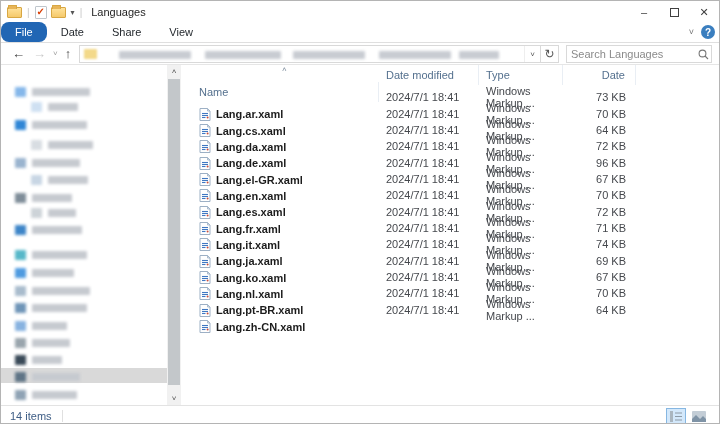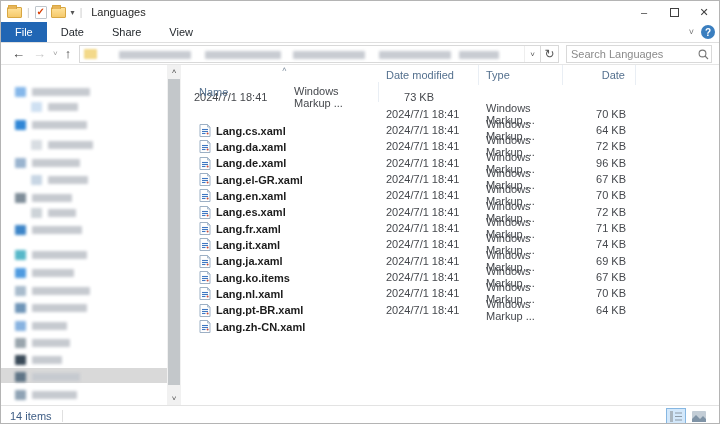--- a/index.html
+++ b/index.html
@@ -15,21 +15,21 @@
   .check-doc{width:12px;height:13px;background:#fff;border:1px solid #bfc6cc;border-radius:1px;position:relative;}
   .check-doc:after{content:"✓";position:absolute;left:1px;top:-1px;color:#d83b01;font-size:10px;font-weight:bold;}
   .qat-caret{font-size:8px;color:#555;margin-left:1px;}
   .tb-title{margin-left:4px;color:#1f1f1f;}
   .win-controls{position:absolute;right:0;top:0;height:22px;display:flex;}
   .win-btn{width:30px;height:22px;display:flex;align-items:center;justify-content:center;color:#404040;font-size:11px;cursor:default;}
   .win-btn .maxbox{width:9px;height:9px;border:1px solid #404040;}
 
   
   .tabsrow{position:absolute;left:0;top:22px;width:100%;height:20px;background:#fff;border-bottom:1px solid #dfdfdf;display:flex;align-items:flex-end;}
-  .tab{padding:3px 14px 3px 14px;height:20px;display:flex;align-items:center;color:#24292e;}
+  .tab{padding:3px 14px 3px 14px;height:20px;display:flex;align-items:center;color:#24292e;border-radius:8px;}
   .tab.active{background:#2166b4;color:#fff;}
   .tabs-right{position:absolute;right:4px;top:24px;display:flex;align-items:center;gap:7px;}
   .ribbon-chev{color:#707070;font-size:9px;}
   .help-dot{width:14px;height:14px;border-radius:50%;background:#3a7ebf;color:#fff;font-size:10px;display:flex;align-items:center;justify-content:center;font-weight:bold;}
 
   
   .toolbar{position:absolute;left:0;top:42px;width:100%;height:22px;background:#fff;border-bottom:1px solid #e6e6e6;display:flex;align-items:center;}
   .nav{display:flex;align-items:center;gap:2px;padding-left:8px;}
   .nav .arr{font-size:13px;line-height:1;padding:0 3px;}
   .arr.enabled{color:#3b3b3b;}
@@ -239,20 +239,35 @@
           <div class="hcell col-type">
             <span>Type</span>
           </div>
           <div class="hcell col-size">
             <span>Date</span>
           </div>
           <span class="sortmark">˄</span>
         </div>
       <div class="rows" id="rows">
           <div class="row">
+            <div class="cell col-name fname">
+              <span style="display: flex;">
+                <svg class="xicon" viewBox="0 0 12 13">
+                  <path d="M1 .5h7.5L11 3v9.5H1z" fill="#fff" stroke="#9db0c5" stroke-width="1"></path>
+                  <path d="M8.5.5 11 3H8.5z" fill="#dfe7f0" stroke="#9db0c5" stroke-width=".8"></path>
+                  <g stroke="#3f77c2" stroke-width="1.1">
+                    <line x1="3" y1="5.5" x2="9" y2="5.5"></line>
+                    <line x1="3" y1="7.5" x2="9" y2="7.5"></line>
+                    <line x1="3" y1="9.5" x2="6.5" y2="9.5"></line>
+                  </g>
+                  <circle cx="8.6" cy="9.5" r="1" fill="#c94f3d"></circle>
+                </svg>
+              </span>
+              <span>Lang.ar.xaml</span>
+            </div>
             <div class="cell col-date meta">2024/7/1 18:41</div>
             <div class="cell col-type meta">Windows Markup ...</div>
             <div class="cell col-size meta">73 KB</div>
           </div>
           <div class="row">
             <div class="cell col-name fname">
               <span style="display: flex;">
                 <svg class="xicon" viewBox="0 0 12 13">
                   <path d="M1 .5h7.5L11 3v9.5H1z" fill="#fff" stroke="#9db0c5" stroke-width="1"></path>
                   <path d="M8.5.5 11 3H8.5z" fill="#dfe7f0" stroke="#9db0c5" stroke-width=".8"></path>
@@ -437,21 +452,21 @@
                   <path d="M1 .5h7.5L11 3v9.5H1z" fill="#fff" stroke="#9db0c5" stroke-width="1"></path>
                   <path d="M8.5.5 11 3H8.5z" fill="#dfe7f0" stroke="#9db0c5" stroke-width=".8"></path>
                   <g stroke="#3f77c2" stroke-width="1.1">
                     <line x1="3" y1="5.5" x2="9" y2="5.5"></line>
                     <line x1="3" y1="7.5" x2="9" y2="7.5"></line>
                     <line x1="3" y1="9.5" x2="6.5" y2="9.5"></line>
                   </g>
                   <circle cx="8.6" cy="9.5" r="1" fill="#c94f3d"></circle>
                 </svg>
               </span>
-              <span>Lang.ko.items</span>
+              <span>Lang.ko.xaml</span>
             </div>
             <div class="cell col-date meta">2024/7/1 18:41</div>
             <div class="cell col-type meta">Windows Markup ...</div>
             <div class="cell col-size meta">69 KB</div>
           </div>
           <div class="row">
             <div class="cell col-name fname">
               <span style="display: flex;">
                 <svg class="xicon" viewBox="0 0 12 13">
                   <path d="M1 .5h7.5L11 3v9.5H1z" fill="#fff" stroke="#9db0c5" stroke-width="1"></path>

